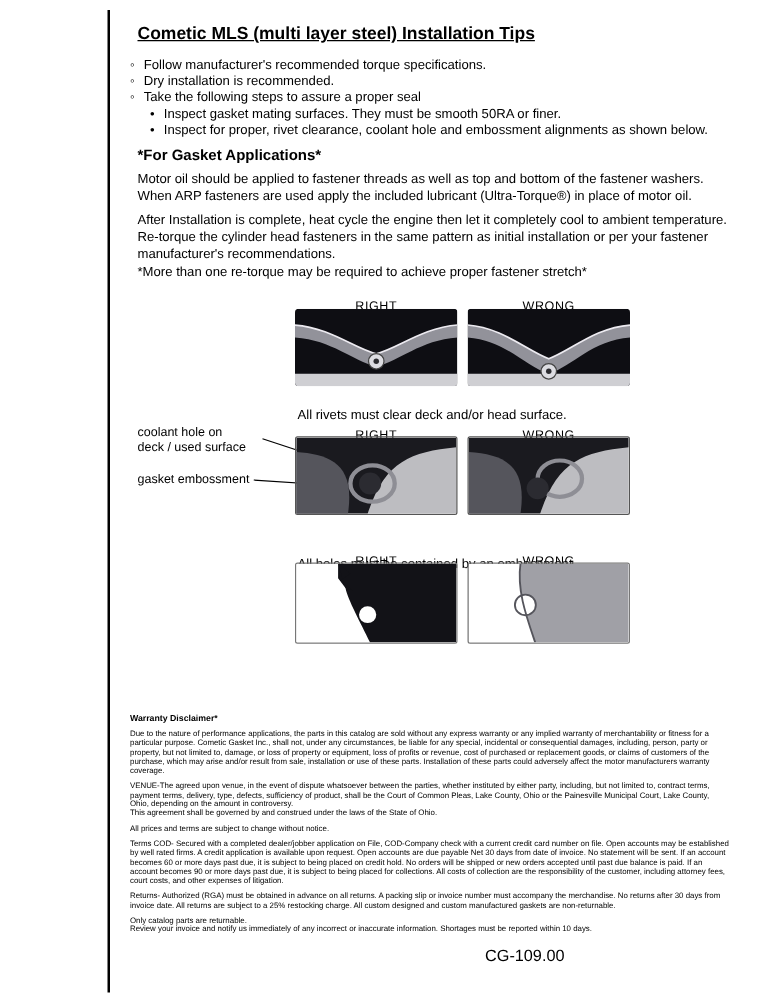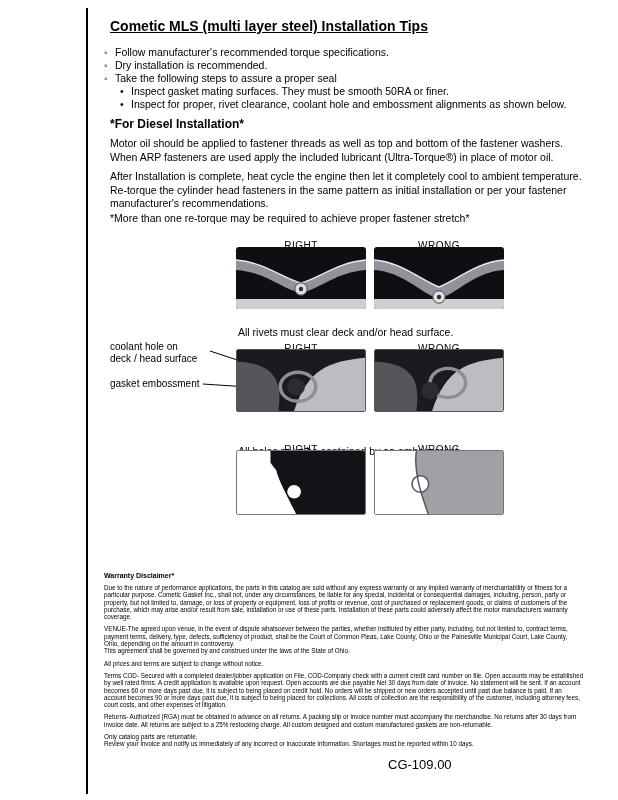--- a/index.html
+++ b/index.html
@@ -70,21 +70,21 @@
   <ul class="tips main">
     <li>Follow manufacturer's recommended torque specifications.</li>
     <li>Dry installation is recommended.</li>
     <li>Take the following steps to assure a proper seal</li>
   </ul>
   <ul class="tips sub">
     <li>Inspect gasket mating surfaces.  They must be smooth 50RA or finer.</li>
     <li>Inspect for proper, rivet clearance, coolant hole and embossment alignments as shown below.</li>
   </ul>
 
-  <h2 class="diesel-heading">*For Diesel Installation*</h2>
+  <h2 class="diesel-heading">*For Gasket Applications*</h2>
   <p class="para p1">Motor oil should be applied to fastener threads as well as top and bottom of the fastener washers. When ARP fasteners are used apply the included lubricant (Ultra-Torque®) in place of motor oil.</p>
   <p class="para p2">After Installation is complete, heat cycle the engine then let it completely cool to ambient temperature. Re-torque the cylinder head fasteners in the same pattern as initial installation or per your fastener manufacturer's recommendations.</p>
   <p class="note">*More than one re-torque may be required to achieve proper fastener stretch*</p>
 
   <div class="dg-label lbl-r1-right">RIGHT</div>
   <div class="dg-label lbl-r1-wrong">WRONG</div>
 
   <div class="dg-img img-r1-right">
     <svg viewBox="0 0 130 62" preserveAspectRatio="none">
       <rect width="130" height="62" fill="#0e0e13"></rect>
@@ -104,21 +104,21 @@
       <circle cx="65" cy="50" r="6.2" fill="#dddde2" stroke="#444" stroke-width="1"></circle>
       <circle cx="65" cy="50" r="2.2" fill="#2c2c30"></circle>
     </svg>
   </div>
   <div class="dg-caption cap-r1">All rivets must clear deck and/or head surface.</div>
 
   <div class="dg-label lbl-r2-right">RIGHT</div>
   <div class="dg-label lbl-r2-wrong">WRONG</div>
 
   <div class="callout callout-1">coolant hole on
-deck / head surface</div>
+deck / used surface</div>
   <div class="callout callout-2">gasket embossment</div>
   <svg class="leader-svg">
     <line x1="10" y1="11" x2="92" y2="38" stroke="#000" stroke-width="1"></line>
     <line x1="3" y1="44" x2="78" y2="49" stroke="#000" stroke-width="1"></line>
   </svg>
 
   <div class="dg-img img-r2-right">
     <svg viewBox="0 0 130 63" preserveAspectRatio="none">
       <rect width="130" height="63" fill="#bdbdc1"></rect>
       <path d="M0,0 H130 V8 C92,12 72,20 58,63 H0 Z" fill="#1a1a1f"></path>

